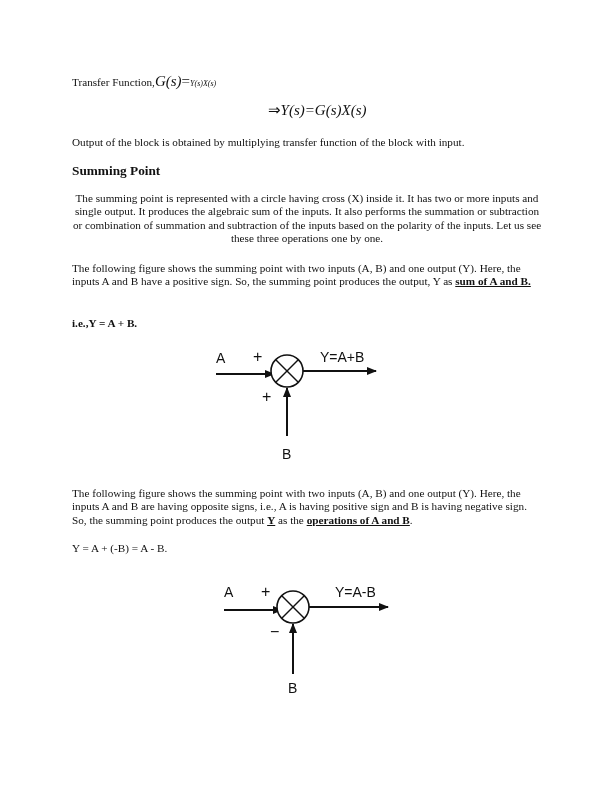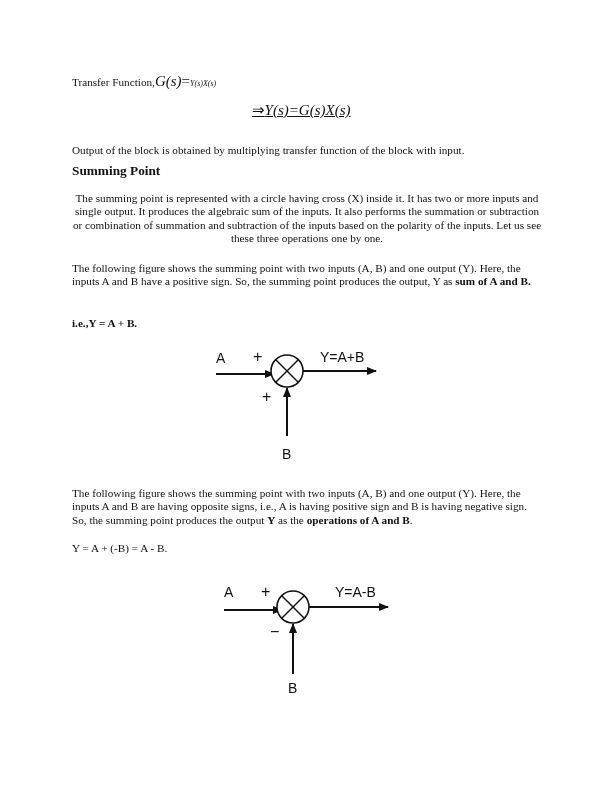--- a/index.html
+++ b/index.html
@@ -4,39 +4,39 @@
 <style>
   html, body { margin: 0; padding: 0; background: #ffffff; }
   body { width: 612px; height: 792px; position: relative; overflow: hidden;
          font-family: "Liberation Serif", serif; color: #111111; }
   .abs { position: absolute; }
   .p { position: absolute; left: 72px; width: 470px; font-size: 11.2px; line-height: 13.4px; }
   .tf-line { left: 72px; top: 73px; font-size: 11.2px; white-space: nowrap; }
   .tf-line .big { font-size: 15px; font-style: italic; }
   .tf-line .eq { font-size: 15px; }
   .tf-line .small { font-size: 8px; font-style: italic; }
-  .formula { left: 252px; top: 101px; font-size: 15px; font-style: italic; white-space: nowrap; text-decoration: underline; }
+  .formula { left: 268px; top: 101px; font-size: 15px; font-style: italic; white-space: nowrap; }
   .formula .arrow { font-style: normal; }
   .heading { left: 72px; top: 163px; font-size: 13.3px; font-weight: bold; font-family: Liberation Serif, serif; }
-  b { font-weight: bold; }
+  b { font-weight: bold; text-decoration: underline; }
   .diagram { position: absolute; }
   .diagram text { font-family: "Liberation Sans", sans-serif; }
 </style>
 </head>
 <body>
 
 <div class="abs tf-line">
   <span>Transfer Function,</span><span class="big">G(s)</span><span class="eq">=</span><span class="small">Y(s)X(s)</span>
 </div>
 
 <div class="abs formula">
   <span class="arrow">⇒</span><span>Y(s)=G(s)X(s)</span>
 </div>
 
-<div class="p" style="top:136px;margin-top:8px;">Output of the block is obtained by multiplying transfer function of the block with input.</div>
+<div class="p" style="top:136px;">Output of the block is obtained by multiplying transfer function of the block with input.</div>
 
 <div class="abs heading">Summing Point</div>
 
 <div class="p" style="top:192px;text-align:center;">The summing point is represented with a circle having cross (X) inside it. It has two or more inputs and single output. It produces the algebraic sum of the inputs. It also performs the summation or subtraction or combination of summation and subtraction of the inputs based on the polarity of the inputs. Let us see these three operations one by one.</div>
 
 <div class="p" style="top:262px;">
   <span>The following figure shows the summing point with two inputs (A, B) and one output (Y). Here, the inputs A and B have a positive sign. So, the summing point produces the output, Y as </span><b>sum of A and B.</b>
 </div>
 
 <div class="p" style="top:317px;font-weight:bold;">i.e.,Y = A + B.</div>

